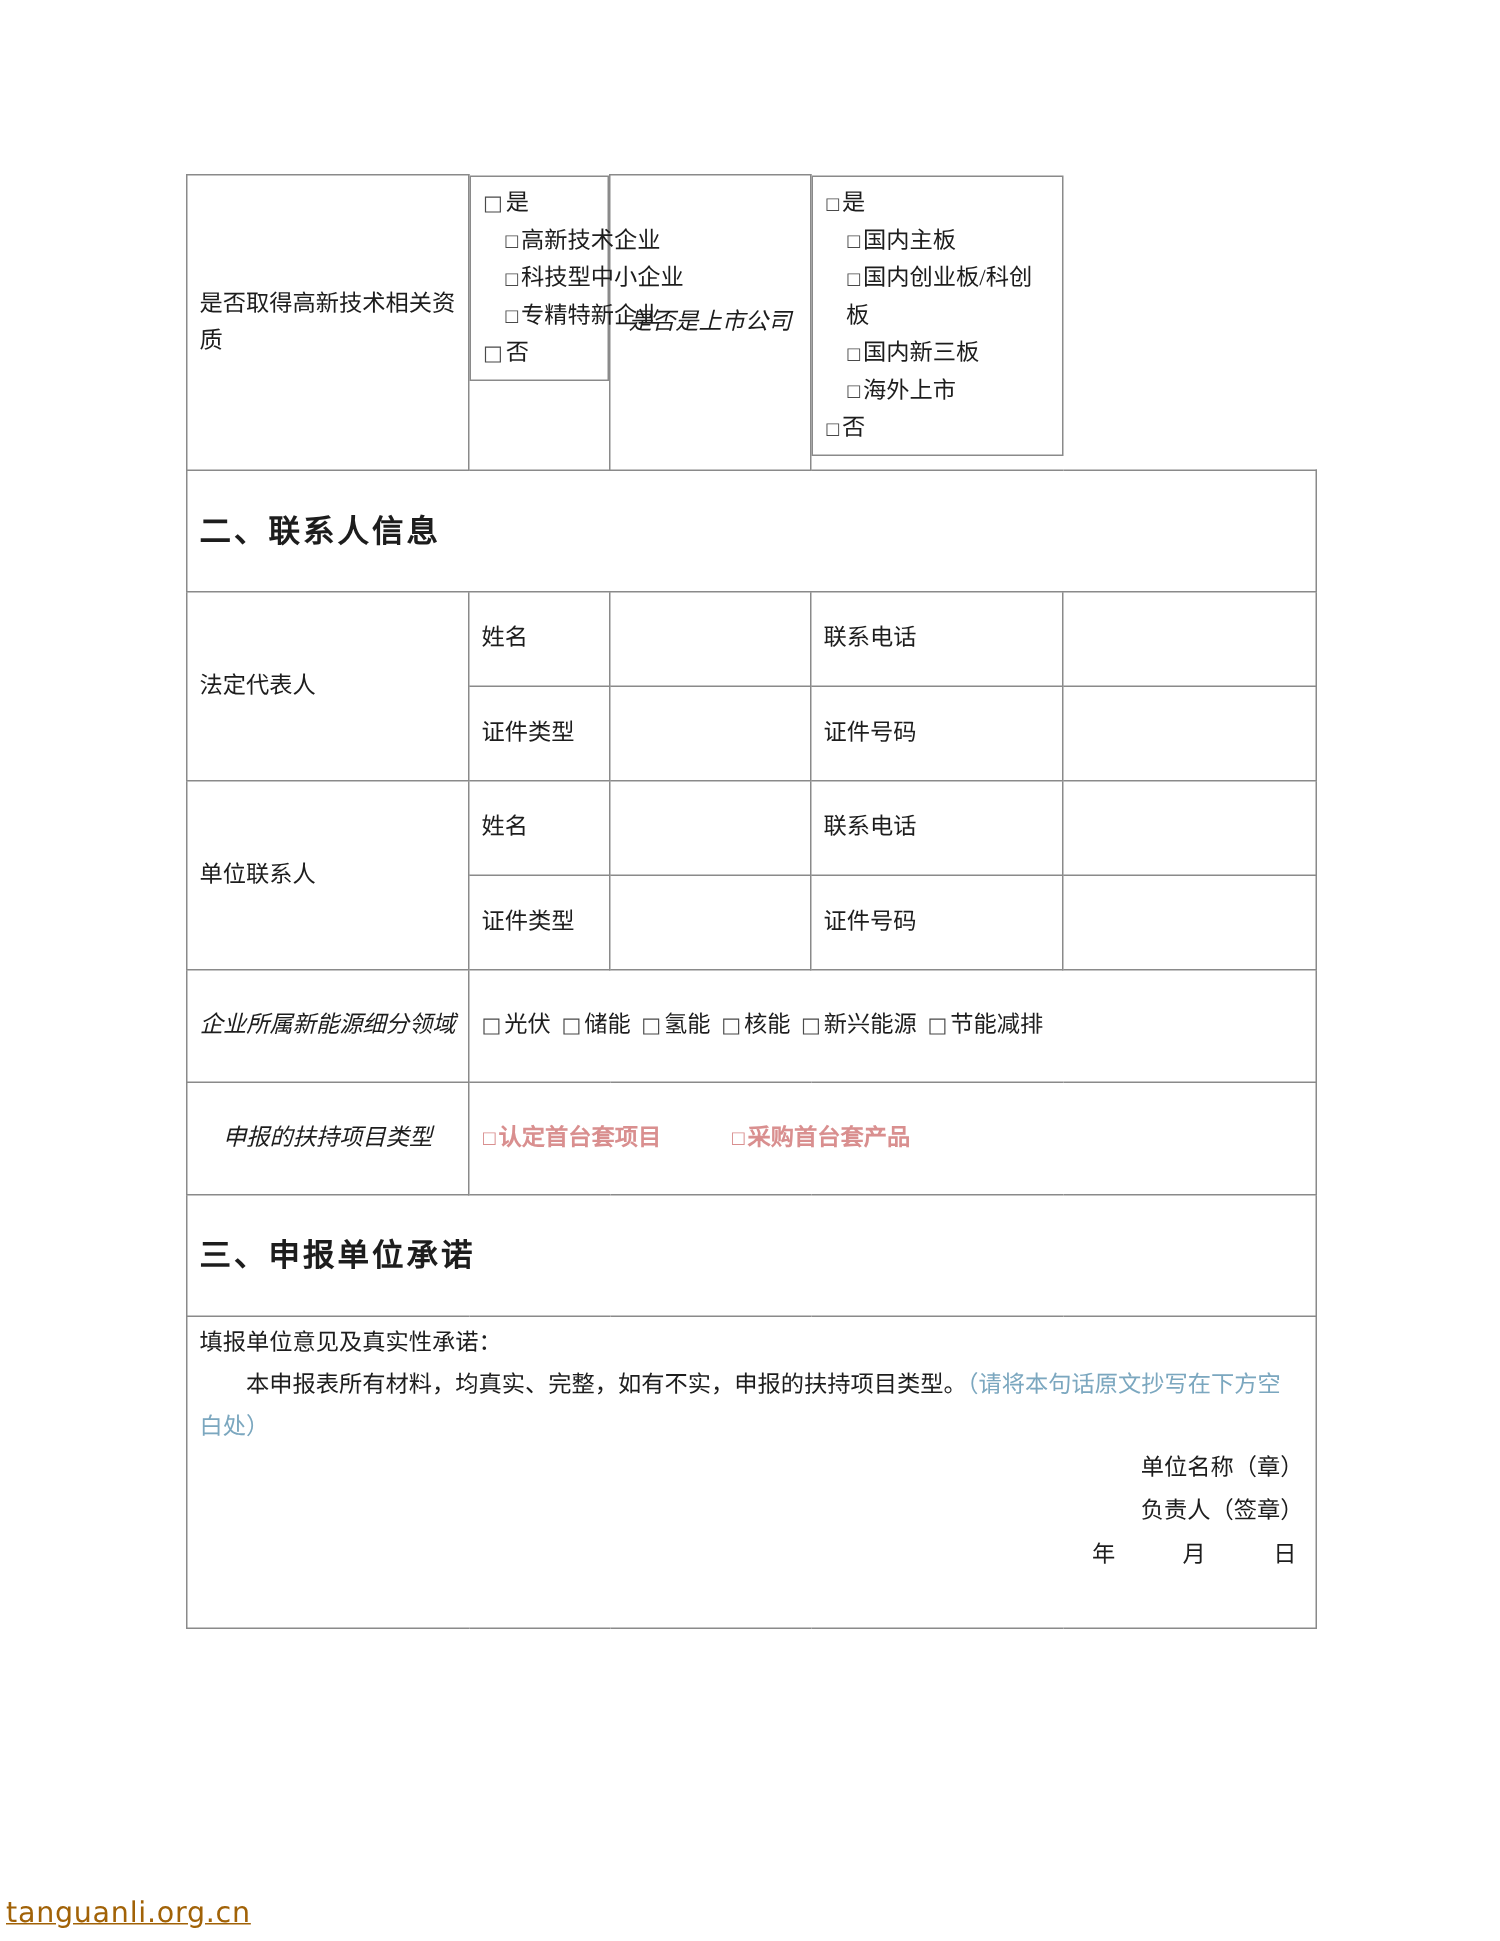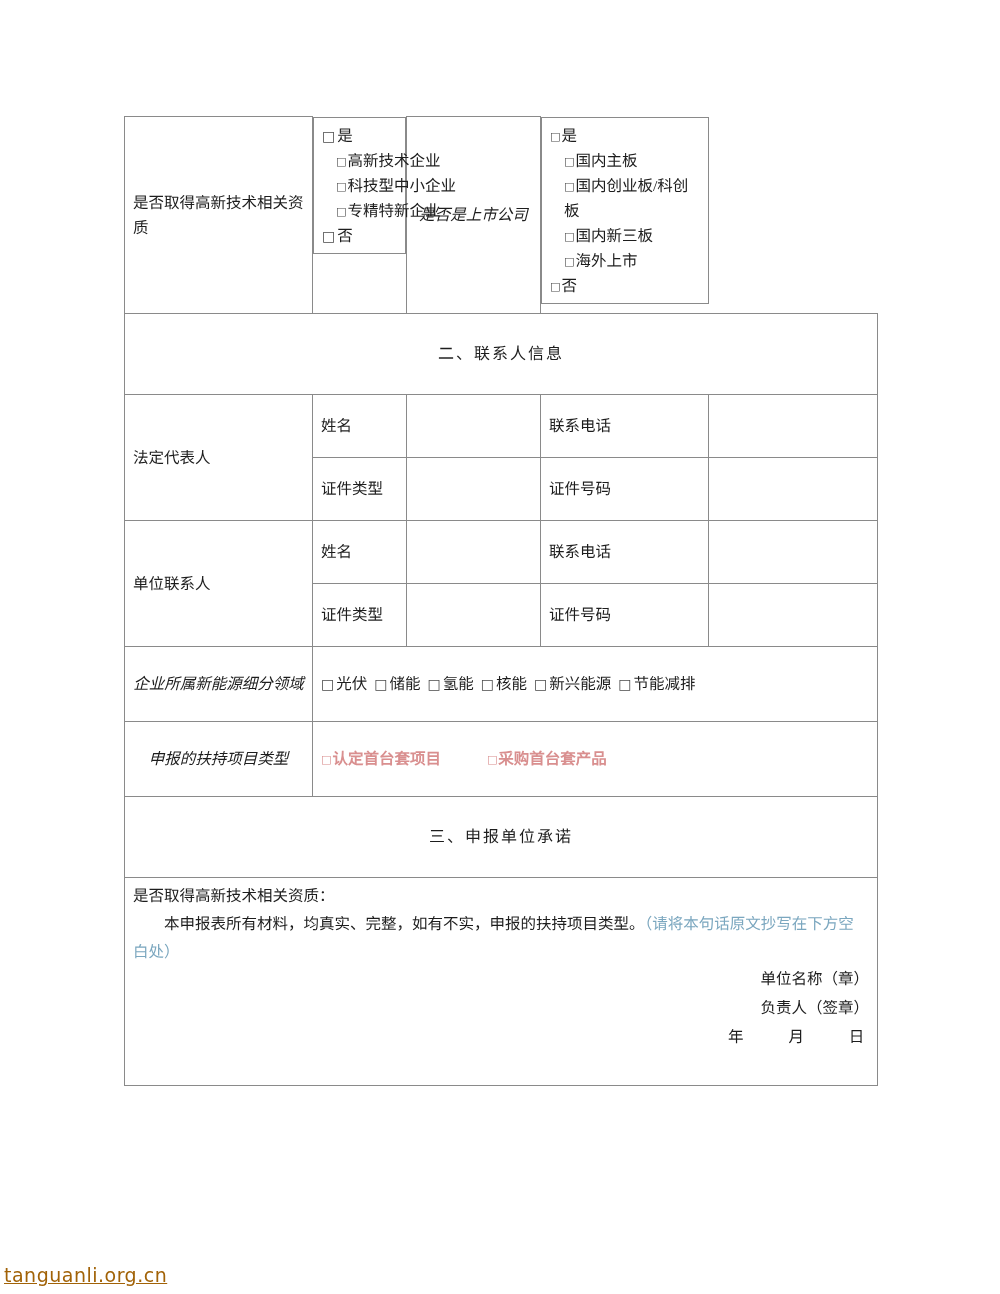--- a/index.html
+++ b/index.html
@@ -47,25 +47,25 @@
     text-align: left;
   }
   .lbl-center {
     text-align: center;
     font-style: italic;
   }
   .blank { }
 
   
   .section-row td {
-    text-align: center;
-    font-weight: normal;
+    text-align: left;
+    font-weight: bold;
     letter-spacing: 2px;
     padding: 14px 8px;
-    font-size: 16px;
+    font-size: 21px;
   }
 
   
   .opt-list {
     display: block;
   }
   .opt-line {
     display: block;
     white-space: nowrap;
   }
@@ -262,21 +262,21 @@
           </span>
         </td>
       </tr>
 
       <tr class="section-row">
         <td colspan="5" style="height:52px;">三、申报单位承诺</td>
       </tr>
 
       <tr>
         <td colspan="5" class="commit-cell">
-          <span class="commit-line1">是否取得高新技术相关资质：</span>
+          <span class="commit-line1">填报单位意见及真实性承诺：</span>
           <span class="commit-body"><span>本申报表所有材料，均真实、完整，如有不实，申报的扶持项目类型。</span><span class="note-blue">（请将本句话原文抄写在下方空白处）</span></span>
           <span class="sign-block">
             <span class="sign-line">单位名称（章）</span>
             <span class="sign-line">负责人（签章）</span>
             <span class="date-line">年　　月　　日</span>
           </span>
         </td>
       </tr>
 
     </tbody>

